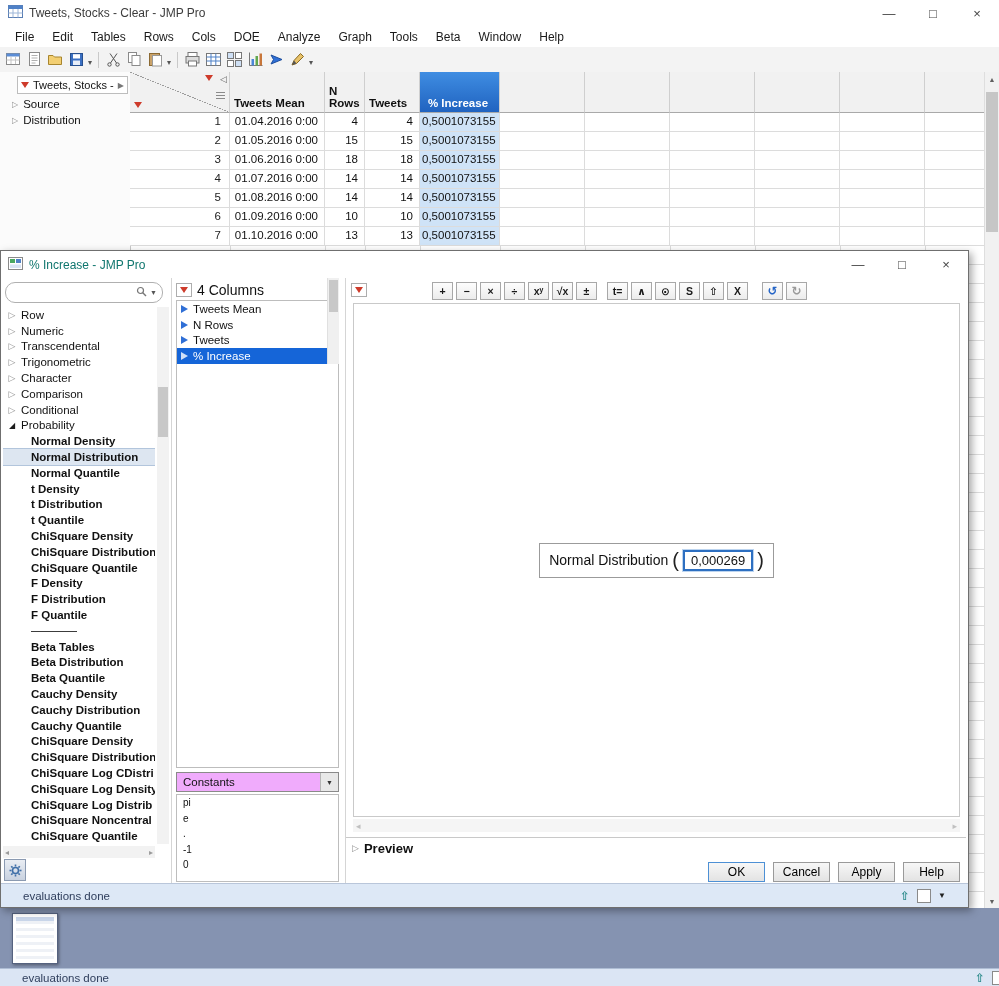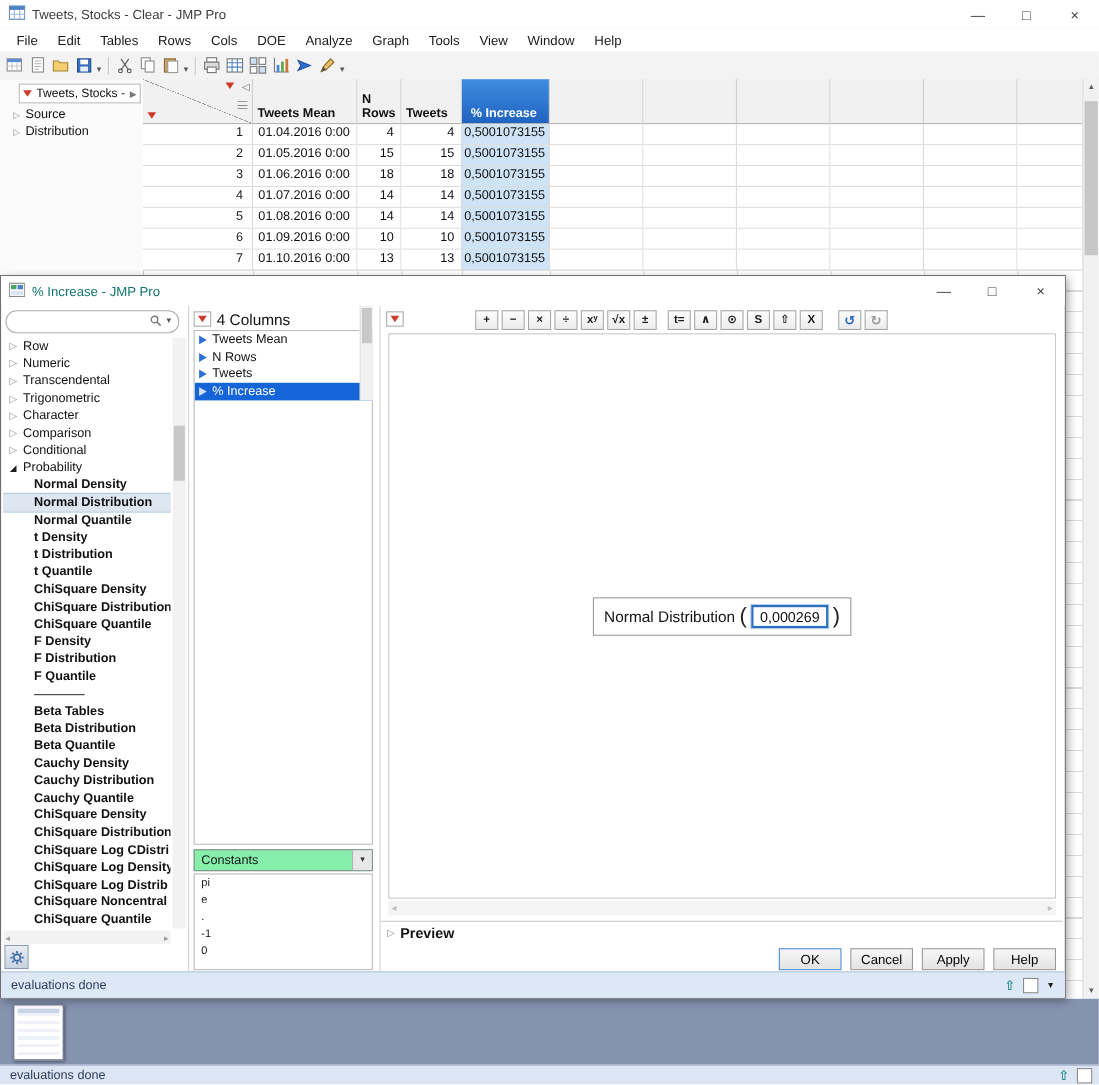--- a/index.html
+++ b/index.html
@@ -82,21 +82,21 @@
   .dlg-gear{position:absolute;left:3px;bottom:3px;width:20px;height:20px;border:1px solid #8b9ab1;background:linear-gradient(#e9edf3,#c9d2e0);display:flex;align-items:center;justify-content:center;}
 
   
   .cols-panel{position:absolute;left:170px;top:27px;width:175px;bottom:23px;border-left:1px solid #d5d5d5;border-right:1px solid #d5d5d5;box-sizing:border-box;}
   .cols-header{display:flex;align-items:center;gap:5px;padding:4px 4px 2px 4px;font-size:14px;}
   .cols-list{position:absolute;left:4px;right:6px;top:22px;bottom:116px;border:1px solid #bdbdbd;background:#fff;overflow:hidden;}
   .col-item{display:flex;align-items:center;gap:5px;height:15.8px;padding-left:4px;font-size:11.5px;white-space:nowrap;}
   .colicon{width:0;height:0;border-top:4px solid transparent;border-bottom:4px solid transparent;border-left:7px solid #2f6fd6;flex:none;}
   .col-item.sel{background:#1565d8;color:#fff;}
   .col-item.sel .colicon{border-left-color:#cfe0f7;}
-  .constants-combo{position:absolute;left:4px;right:6px;bottom:92px;height:20px;border:1px solid #8a8a8a;background:#86efac;display:flex;align-items:center;box-sizing:border-box;}
+  .constants-combo{position:absolute;left:4px;right:6px;bottom:92px;height:20px;border:1px solid #8a8a8a;background:#f0abfc;display:flex;align-items:center;box-sizing:border-box;}
   .constants-combo .clabel{flex:1;padding-left:6px;font-size:11.5px;}
   .constants-combo .cdd{width:17px;align-self:stretch;background:#e8e8e8;border-left:1px solid #b5b5b5;display:flex;align-items:center;justify-content:center;font-size:7px;color:#333;}
   .constants-list{position:absolute;left:4px;right:6px;bottom:2px;height:86px;border:1px solid #bdbdbd;background:#fff;overflow:hidden;}
   .const-item{display:flex;align-items:center;height:15.5px;padding-left:6px;font-size:10px;}
   .const-scroll{position:absolute;right:0;top:0;bottom:0;width:11px;background:#f0f0f0;border-left:1px solid #e0e0e0;}
   .const-scroll .thumb{position:absolute;left:1px;right:1px;top:2px;height:32px;background:#c8c8c8;}
 
   
   .formula-panel{position:absolute;left:345px;top:27px;right:0;bottom:23px;}
   .fp-rt{position:absolute;left:5px;top:5px;}
@@ -113,21 +113,21 @@
   .fx-arg{border:2px solid #2d6fc1;padding:1px 6px;font-size:13px;background:#fff;box-shadow:0 0 0 1px #bcd4ef;}
   .hscroll{position:absolute;left:7px;right:8px;bottom:52px;height:13px;background:#f5f5f5;display:flex;align-items:center;justify-content:space-between;padding:0 3px;color:#c0c0c0;font-size:9px;}
   .preview-row{position:absolute;left:0;right:2px;bottom:26px;height:20px;border-top:1px solid #c9c9c9;display:flex;align-items:center;gap:5px;padding-left:6px;}
   .preview-tri{color:#8f8f8f;font-size:9px;}
   .preview-label{font-weight:bold;font-size:13px;}
   .btn-row{position:absolute;right:8px;bottom:2px;display:flex;gap:8px;}
   .dlg-btn{box-sizing:border-box;width:57px;height:20px;border:1px solid #9a9a9a;background:linear-gradient(#f7f7f7,#e3e3e3);font-size:12px;display:flex;align-items:center;justify-content:center;}
   .dlg-btn.default{border-color:#4d90d5;}
 
   
-  .statusbar{display:flex;align-items:center;padding:0 9px;gap:6px;color:#2f3e5c;font-size:11.5px;text-align:right;}
+  .statusbar{display:flex;align-items:center;padding:0 22px;gap:6px;color:#2f3e5c;font-size:11.5px;text-align:right;}
   .dlg-status{position:absolute;left:0;right:0;bottom:0;height:23px;background:#dde8f6;border-top:1px solid #b9c6da;}
   .sb-right{margin-left:auto;display:flex;align-items:center;gap:7px;}
   .sb-up{color:#2d8c8c;font-weight:bold;font-size:12px;line-height:1;}
   .sb-box{width:12px;height:12px;border:1px solid #8a8a8a;background:#fff;display:inline-block;}
   .sb-dd{font-size:8px;color:#222;}
 
   
   .bottom-strip{position:absolute;left:0;top:908px;width:100%;height:60px;background:#8593b1;z-index:20;}
   .thumb-card{position:absolute;left:12px;top:5px;width:44px;height:49px;background:#fff;border:1px solid #55627f;box-shadow:1px 1px 3px rgba(0,0,0,.4);}
   .thumb-inner{position:absolute;left:3px;right:3px;top:3px;bottom:3px;background:repeating-linear-gradient(to bottom,#eef1f6 0 3px,#fff 3px 7px);border-top:4px solid #c9d6ea;}
@@ -160,21 +160,21 @@
 
   <span class="menu-item">File</span>
       <span class="menu-item">Edit</span>
       <span class="menu-item">Tables</span>
       <span class="menu-item">Rows</span>
       <span class="menu-item">Cols</span>
       <span class="menu-item">DOE</span>
       <span class="menu-item">Analyze</span>
       <span class="menu-item">Graph</span>
       <span class="menu-item">Tools</span>
-      <span class="menu-item">View</span>
+      <span class="menu-item">Beta</span>
       <span class="menu-item">Window</span>
       <span class="menu-item">Help</span>
     </div>
 
   <div class="toolbar">
     <span class="ticon">
         <svg width="17" height="17" viewBox="0 0 17 17">
           <rect x="1.5" y="2.5" width="13" height="11" fill="#fff" stroke="#8a8a8a"></rect>
           <rect x="1.5" y="2.5" width="13" height="3" fill="#5b8dd6"></rect>
           <line x1="6" y1="5.5" x2="6" y2="13" stroke="#c4c4c4"></line>

